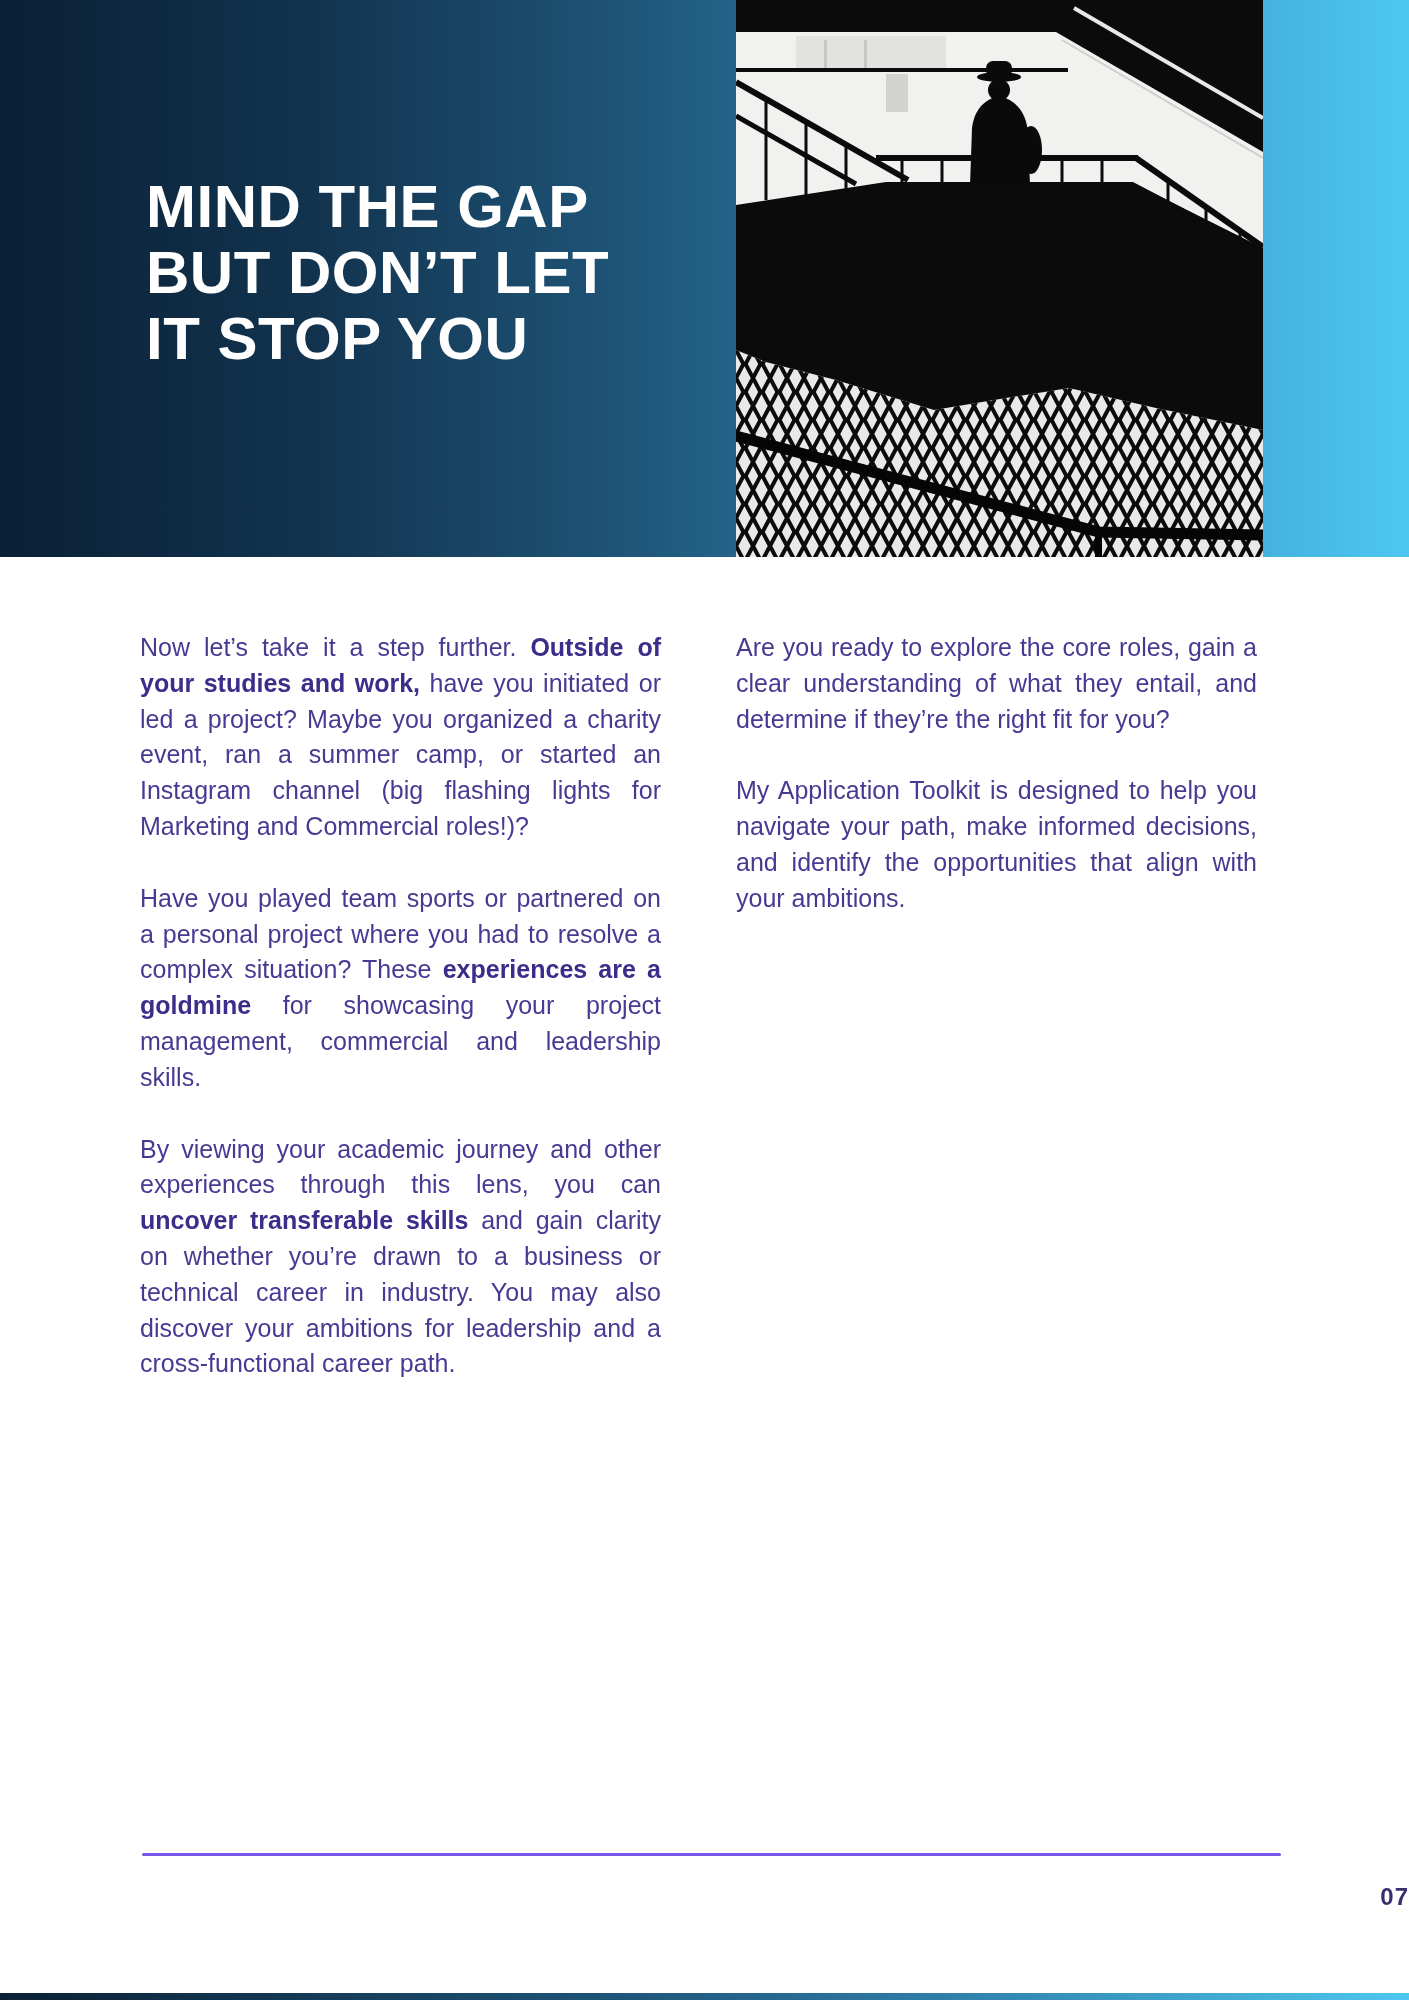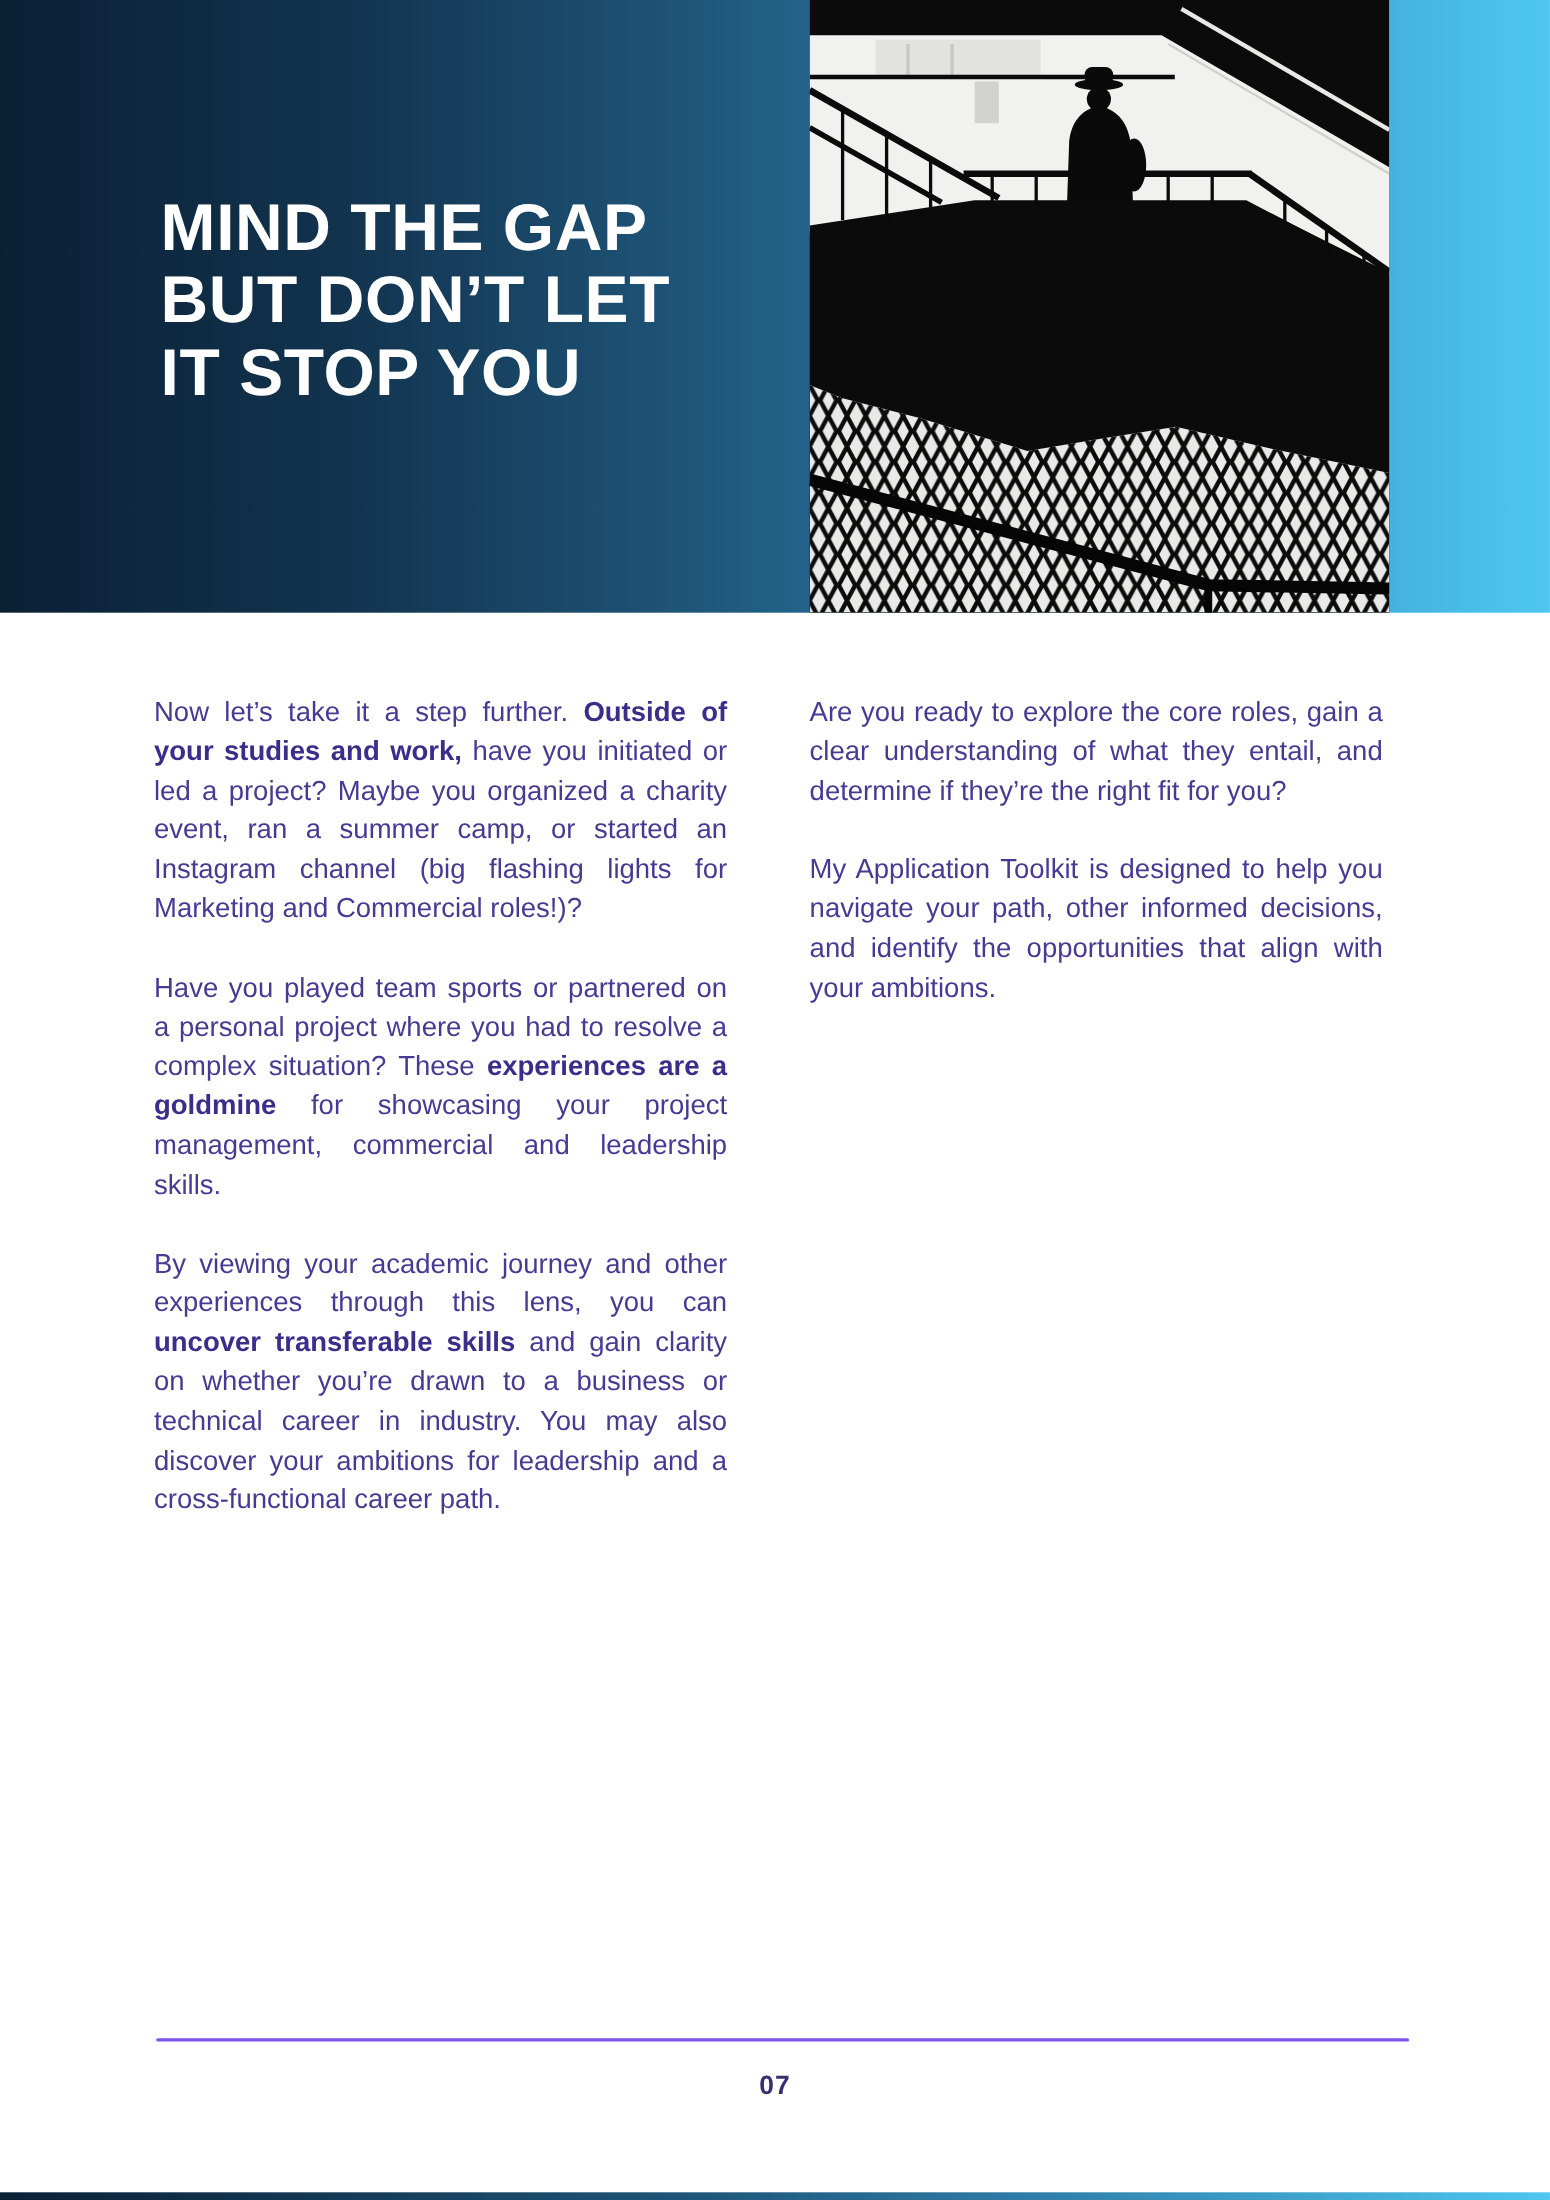--- a/index.html
+++ b/index.html
@@ -58,21 +58,21 @@
   .col b{font-weight:700;color:var(--body-text-bold);}
   
   .rule{
     position:absolute;left:142px;top:1853px;
     width:1139px;height:3px;
     background:var(--footer-rule);
     border-radius:2px;
   }
   .pagenum{
     position:absolute;left:0;top:1883px;width:1409px;
-    text-align:center;
+    text-align:right;
     color:var(--page-number-color);
     font-size:24px;font-weight:700;letter-spacing:1px;
   }
   .bottom-bar{
     position:absolute;left:0;bottom:0;
     width:1409px;height:7px;
     background:linear-gradient(90deg,
       var(--banner-gradient-left) 0%,
       #1f567a 45%,
       var(--banner-gradient-mid) 65%,
@@ -157,20 +157,20 @@
     </svg>
   </div>
 
   <div class="col col-left">
       <p><span>Now let’s take it a step further. </span><b>Outside of your studies and work,</b><span> have you initiated or led a project? Maybe you organized a charity event, ran a summer camp, or started an Instagram channel (big flashing lights for Marketing and Commercial roles!)?</span></p>
       <p><span>Have you played team sports or partnered on a personal project where you had to resolve a complex situation? These </span><b>experiences are a goldmine</b><span> for showcasing your project management, commercial and leadership skills.</span></p>
       <p><span>By viewing your academic journey and other experiences through this lens, you can </span><b>uncover transferable skills</b><span> and gain clarity on whether you’re drawn to a business or technical career in industry. You may also discover your ambitions for leadership and a cross-functional career path.</span></p>
     </div>
   <div class="col col-right">
       <p><span>Are you ready to explore the core roles, gain a clear understanding of what they entail, and determine if they’re the right fit for you?</span></p>
-      <p><span>My Application Toolkit is designed to help you navigate your path, other informed decisions, and identify the opportunities that align with your ambitions.</span></p>
+      <p><span>My Application Toolkit is designed to help you navigate your path, make informed decisions, and identify the opportunities that align with your ambitions.</span></p>
     </div>
 
   <div class="rule"></div>
   <div class="pagenum">07</div>
   <div class="bottom-bar"></div>
 
 </div>
 
 </body></html>

